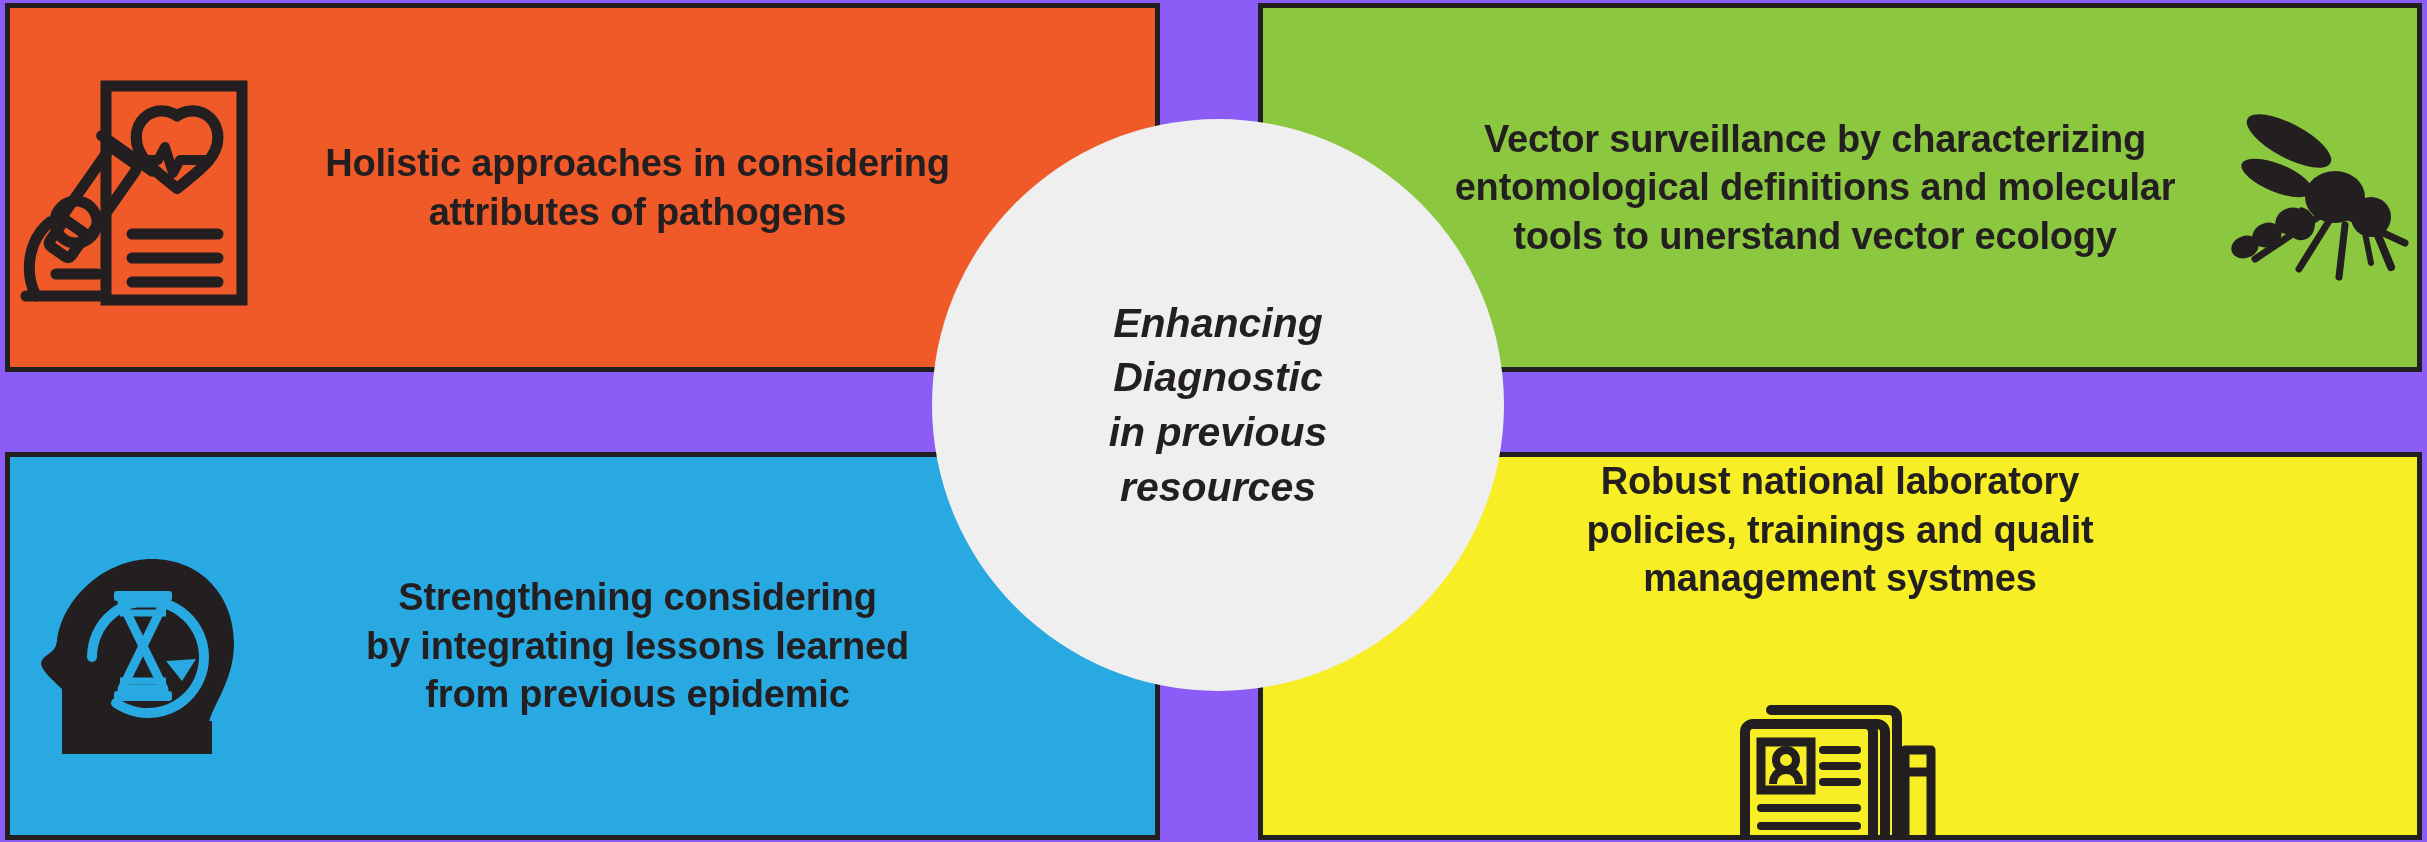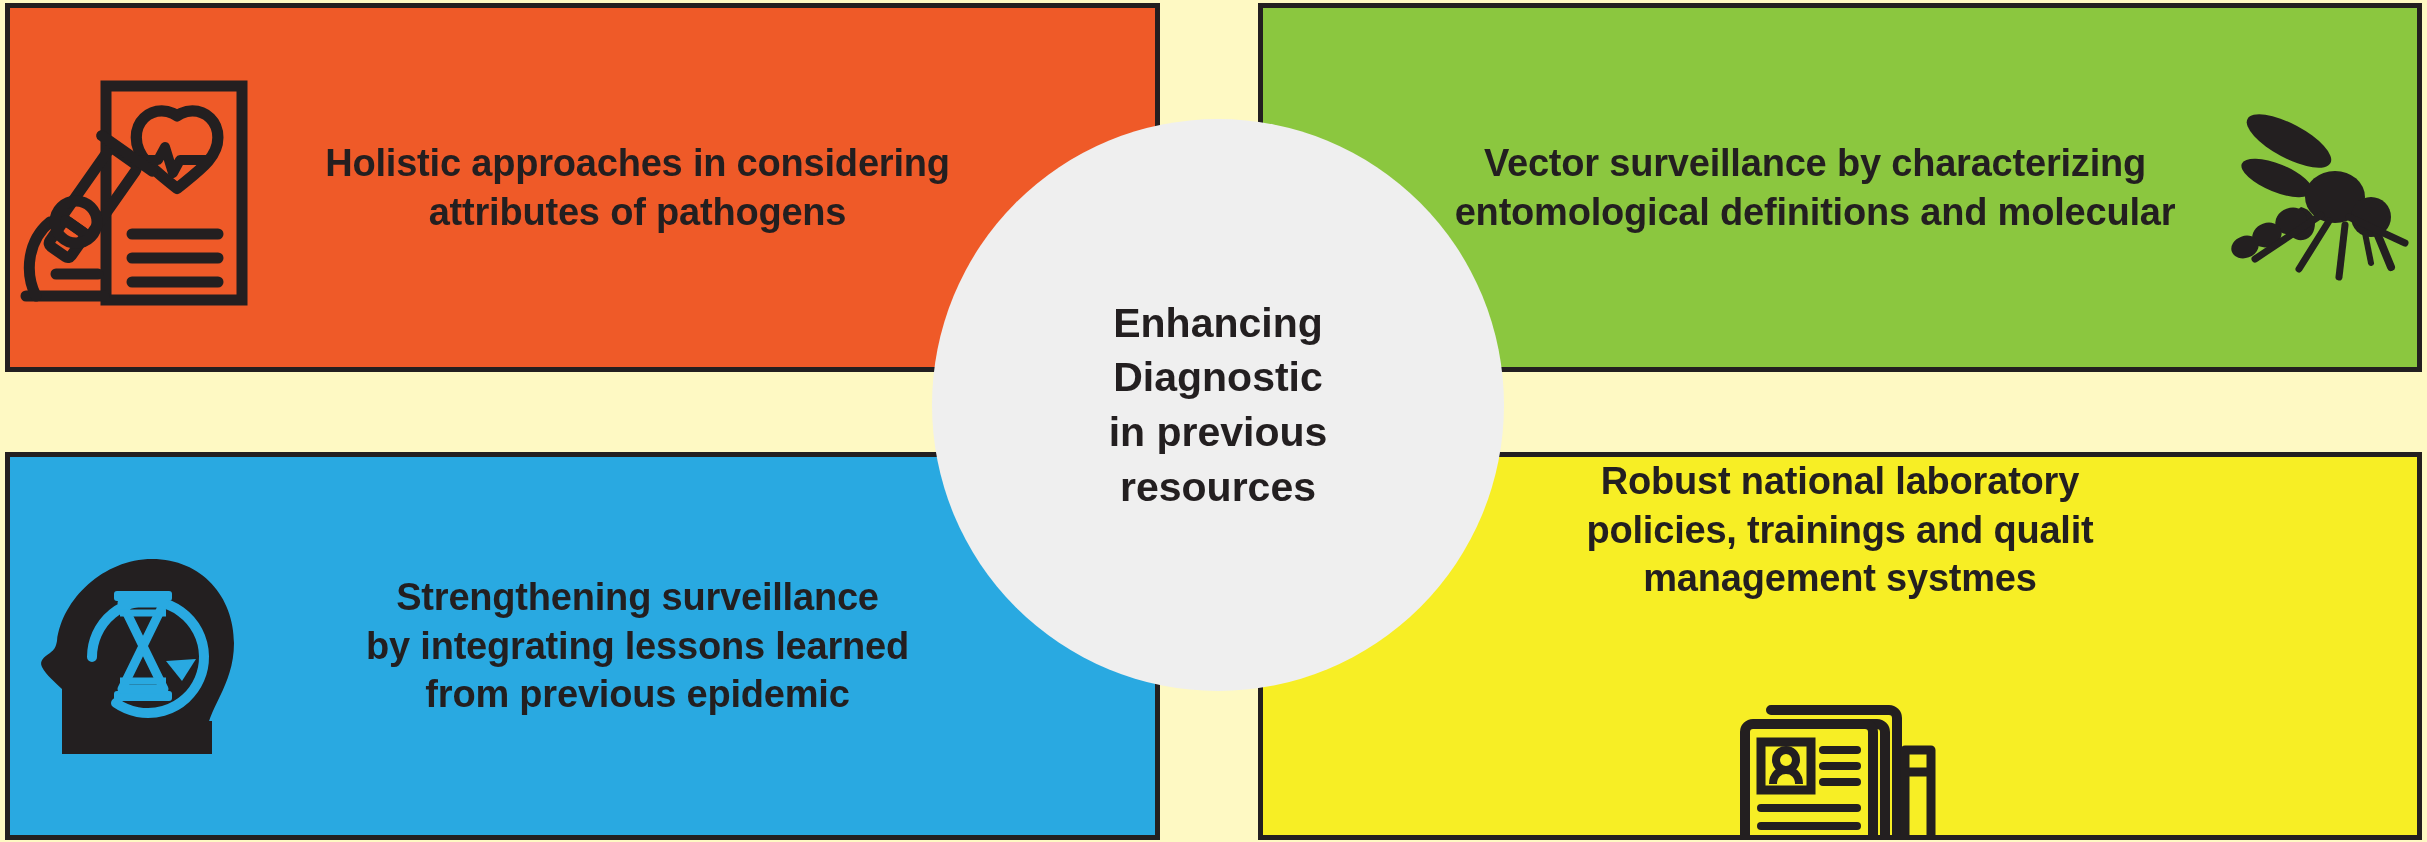--- a/index.html
+++ b/index.html
@@ -1,20 +1,20 @@
 <!DOCTYPE html>
 <html><head>
 <meta charset="utf-8">
 <style>
   html,body{margin:0;padding:0;background:#ffffff;}
   body{font-family:"Liberation Sans","DejaVu Sans",sans-serif;}
   .canvas{
     position:relative;
     width:2427px;height:842px;
-    background:#fef9c3;
+    background:#8b5cf6;
     overflow:hidden;
   }
   .panel{
     position:absolute;
     border:5px solid #231f20;
     box-sizing:border-box;
     display:flex;
     align-items:center;
     overflow:hidden;
   }
@@ -54,20 +54,21 @@
 
   
   #center-circle{
     position:absolute;
     left:932px;top:119px;
     width:572px;height:572px;
     border-radius:50%;
     background:#efefef;
     display:flex;align-items:center;justify-content:center;
     z-index:5;
+    font-style:italic;
   }
   #center-circle .center-text{
     color:#231f20;
     font-weight:bold;
     font-size:41px;
     line-height:1.33;
     text-align:center;
     width:400px;
   }
 
@@ -110,20 +111,21 @@
       <div>attributes of pathogens</div>
     </div>
     <div style="width:140px;flex:0 0 auto;"></div>
   </div>
 
   <div class="panel" id="panel-top-right">
     <div style="width:150px;flex:0 0 auto;"></div>
     <div class="text-slot">
       <div>Vector surveillance by characterizing</div>
       <div>entomological definitions and molecular</div>
+      <div>tools to unerstand vector ecology</div>
     </div>
     <div class="icon-slot" style="width:200px;height:100%;">
       <svg class="ico" width="185" height="190" viewBox="0 0 185 190" fill="none">
 
         <ellipse cx="64" cy="48" rx="47" ry="17" fill="#231f20" transform="rotate(28 64 48)"></ellipse>
         <ellipse cx="52" cy="85" rx="38" ry="14" fill="#231f20" transform="rotate(22 52 85)"></ellipse>
 
         <ellipse cx="110" cy="104" rx="30" ry="26" fill="#231f20"></ellipse>
 
         <circle cx="146" cy="124" r="20" fill="#231f20"></circle>
@@ -157,21 +159,21 @@
         <path d="M168 120l-14 22-16-20z" fill="#29a9e1"></path>
 
         <rect x="86" y="52" width="58" height="10" rx="3" fill="#29a9e1"></rect>
         <rect x="86" y="152" width="58" height="10" rx="3" fill="#29a9e1"></rect>
         <path d="M94 64h42l-21 43 21 43H94l21-43z" stroke="#29a9e1" stroke-width="9" fill="none" stroke-linejoin="round"></path>
         <line x1="92" y1="74" x2="138" y2="74" stroke="#29a9e1" stroke-width="7"></line>
         <line x1="92" y1="142" x2="138" y2="142" stroke="#29a9e1" stroke-width="7"></line>
       </svg>
     </div>
     <div class="text-slot">
-      <div>Strengthening surveillance</div>
+      <div>Strengthening considering</div>
       <div>by integrating lessons learned</div>
       <div>from previous epidemic</div>
     </div>
     <div style="width:140px;flex:0 0 auto;"></div>
   </div>
 
   <div class="panel" id="panel-bottom-right">
     <div style="width:150px;flex:0 0 auto;"></div>
     <div class="text-slot">
       <div>Robust national laboratory</div>

